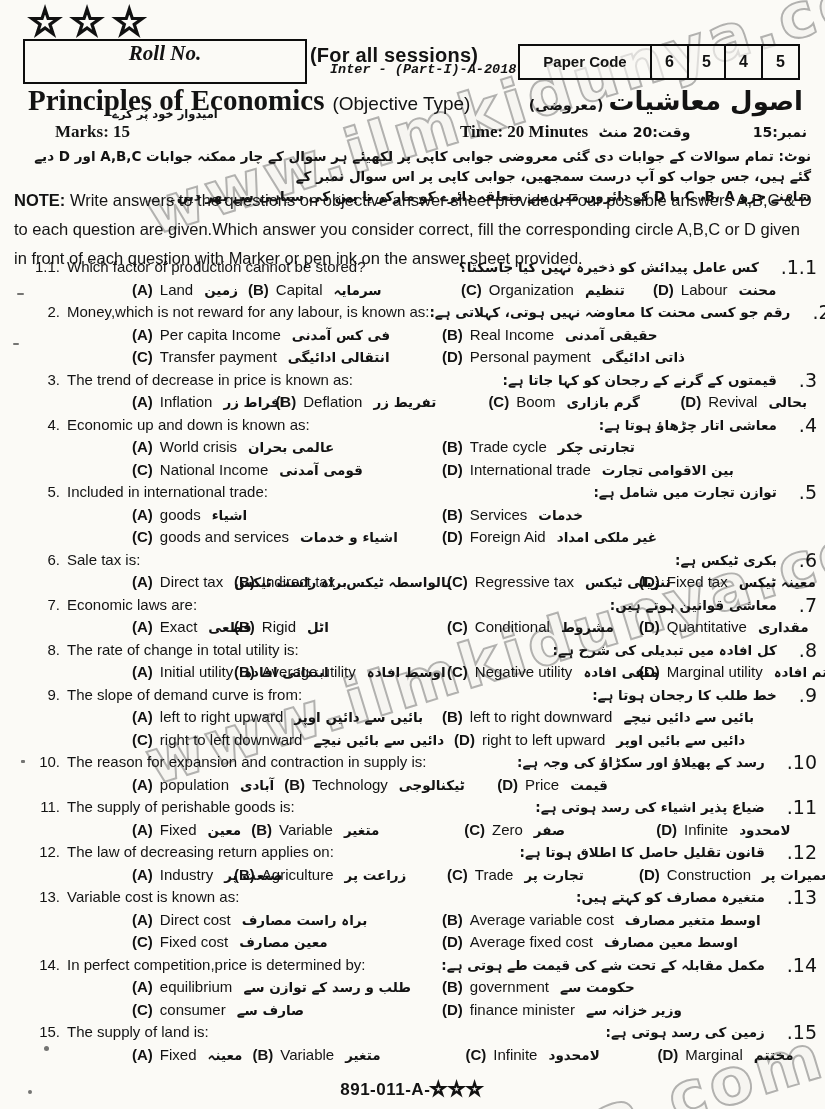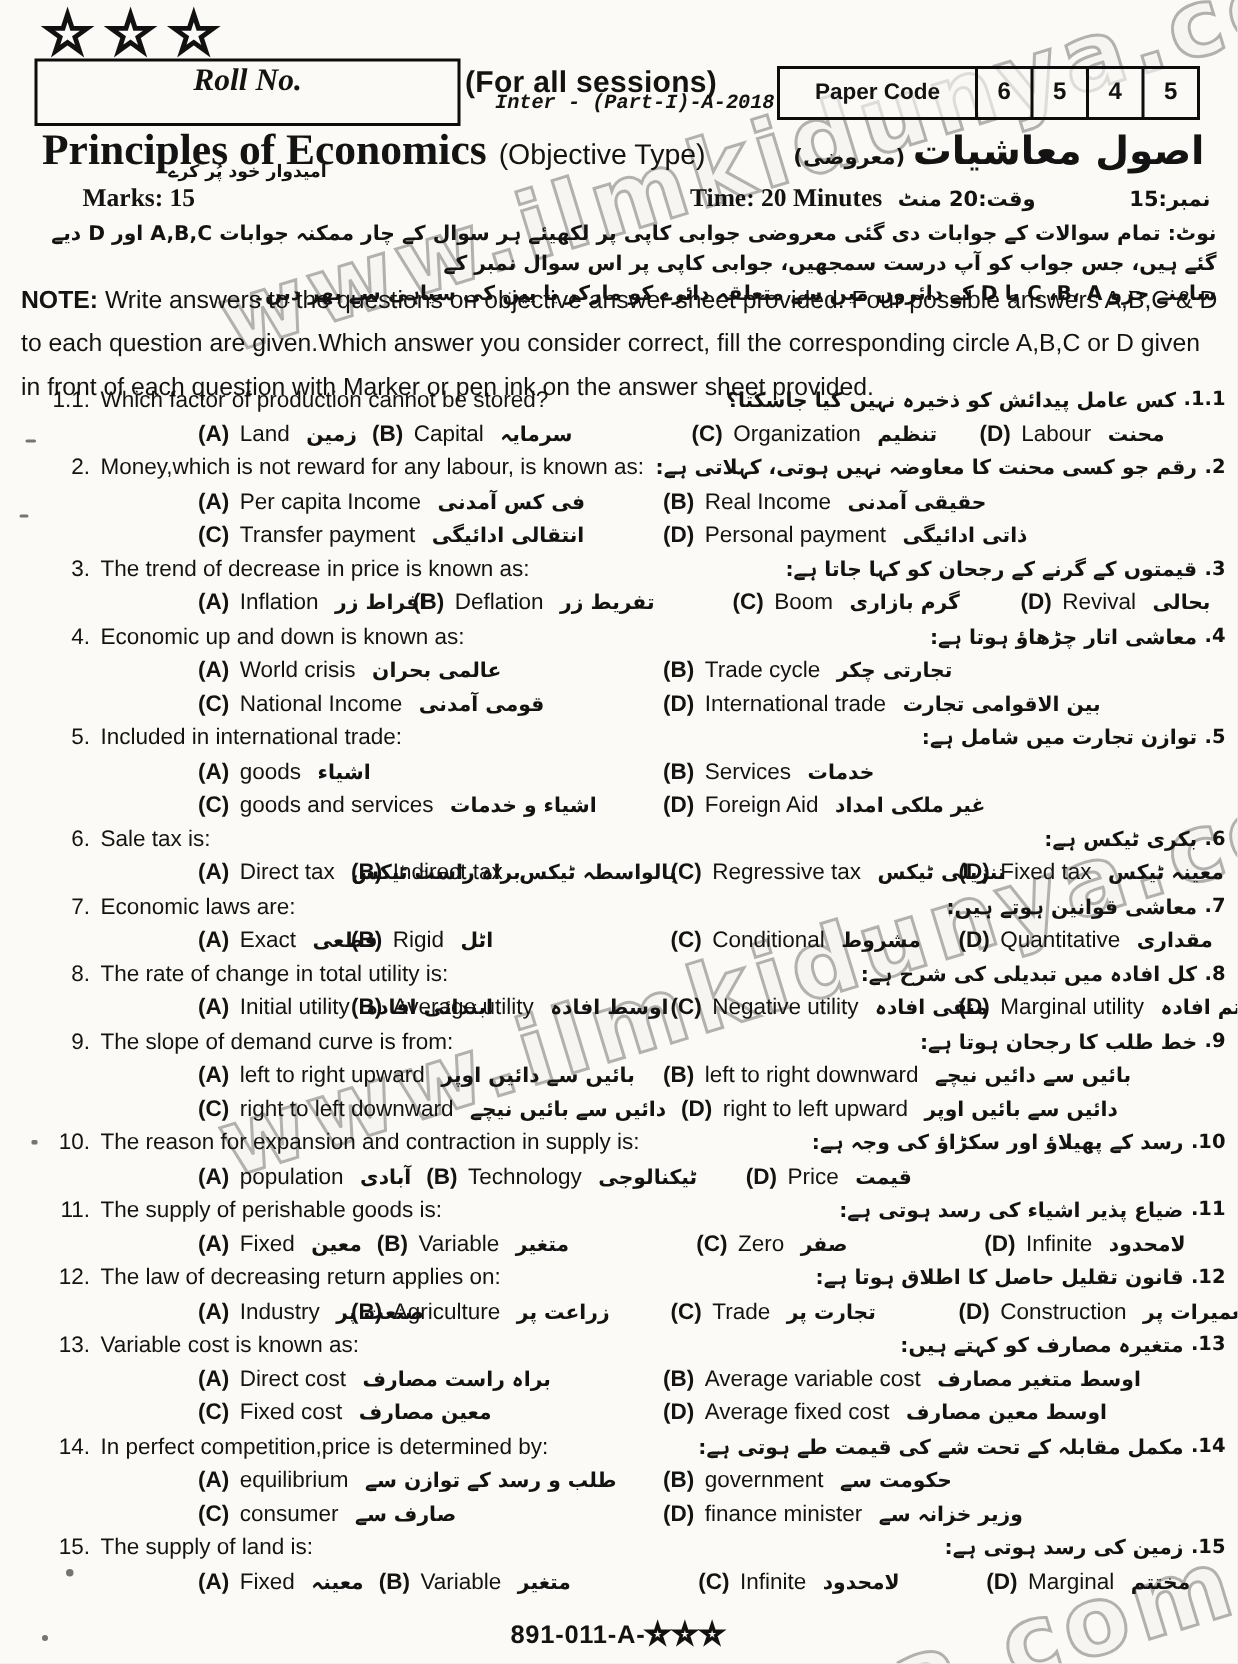--- a/index.html
+++ b/index.html
@@ -43,21 +43,21 @@
            font-size:13.5px;font-weight:700;line-height:20px;font-family:"DejaVu Sans",sans-serif;z-index:6;}
   .note-en{position:absolute;left:14px;top:186px;width:800px;font-size:16.5px;line-height:29px;z-index:6;}
   .note-en b{font-weight:700;}
   
   .questions{position:absolute;left:30px;top:256px;right:8px;z-index:6;}
   .q-head{display:flex;align-items:baseline;font-size:15px;line-height:22.5px;}
   .qnum{min-width:30px;text-align:right;margin-right:7px;white-space:nowrap;}
   .qtext{white-space:nowrap;}
   .qur{margin-left:auto;display:flex;align-items:flex-start;white-space:nowrap;font-family:"DejaVu Sans",sans-serif;}
   .urtext{direction:rtl;unicode-bidi:isolate;font-size:13.5px;font-weight:700;}
-  .urnum{font-size:13px;font-weight:700;margin-left:5px;}
+  .urnum{font-size:19px;font-weight:400;margin-left:22px;}
   .optrow{display:flex;margin-left:102px;line-height:22.5px;font-size:15px;align-items:baseline;}
   .opt{white-space:nowrap;padding-right:10px;}
   .opt .key{font-weight:700;margin-right:7px;}
   .opt .our{margin-left:11px;font-size:13.5px;font-weight:700;direction:rtl;unicode-bidi:isolate;font-family:"DejaVu Sans",sans-serif;}
   .r4 .opt:nth-child(1){min-width:92px;}
   .r4 .opt:nth-child(2){min-width:203px;}
   .r4 .opt:nth-child(3){min-width:182px;}
   .r2 .opt:nth-child(1){min-width:300px;}
   
   .footer{position:absolute;left:0;right:0;top:1078px;text-align:center;z-index:6;}

